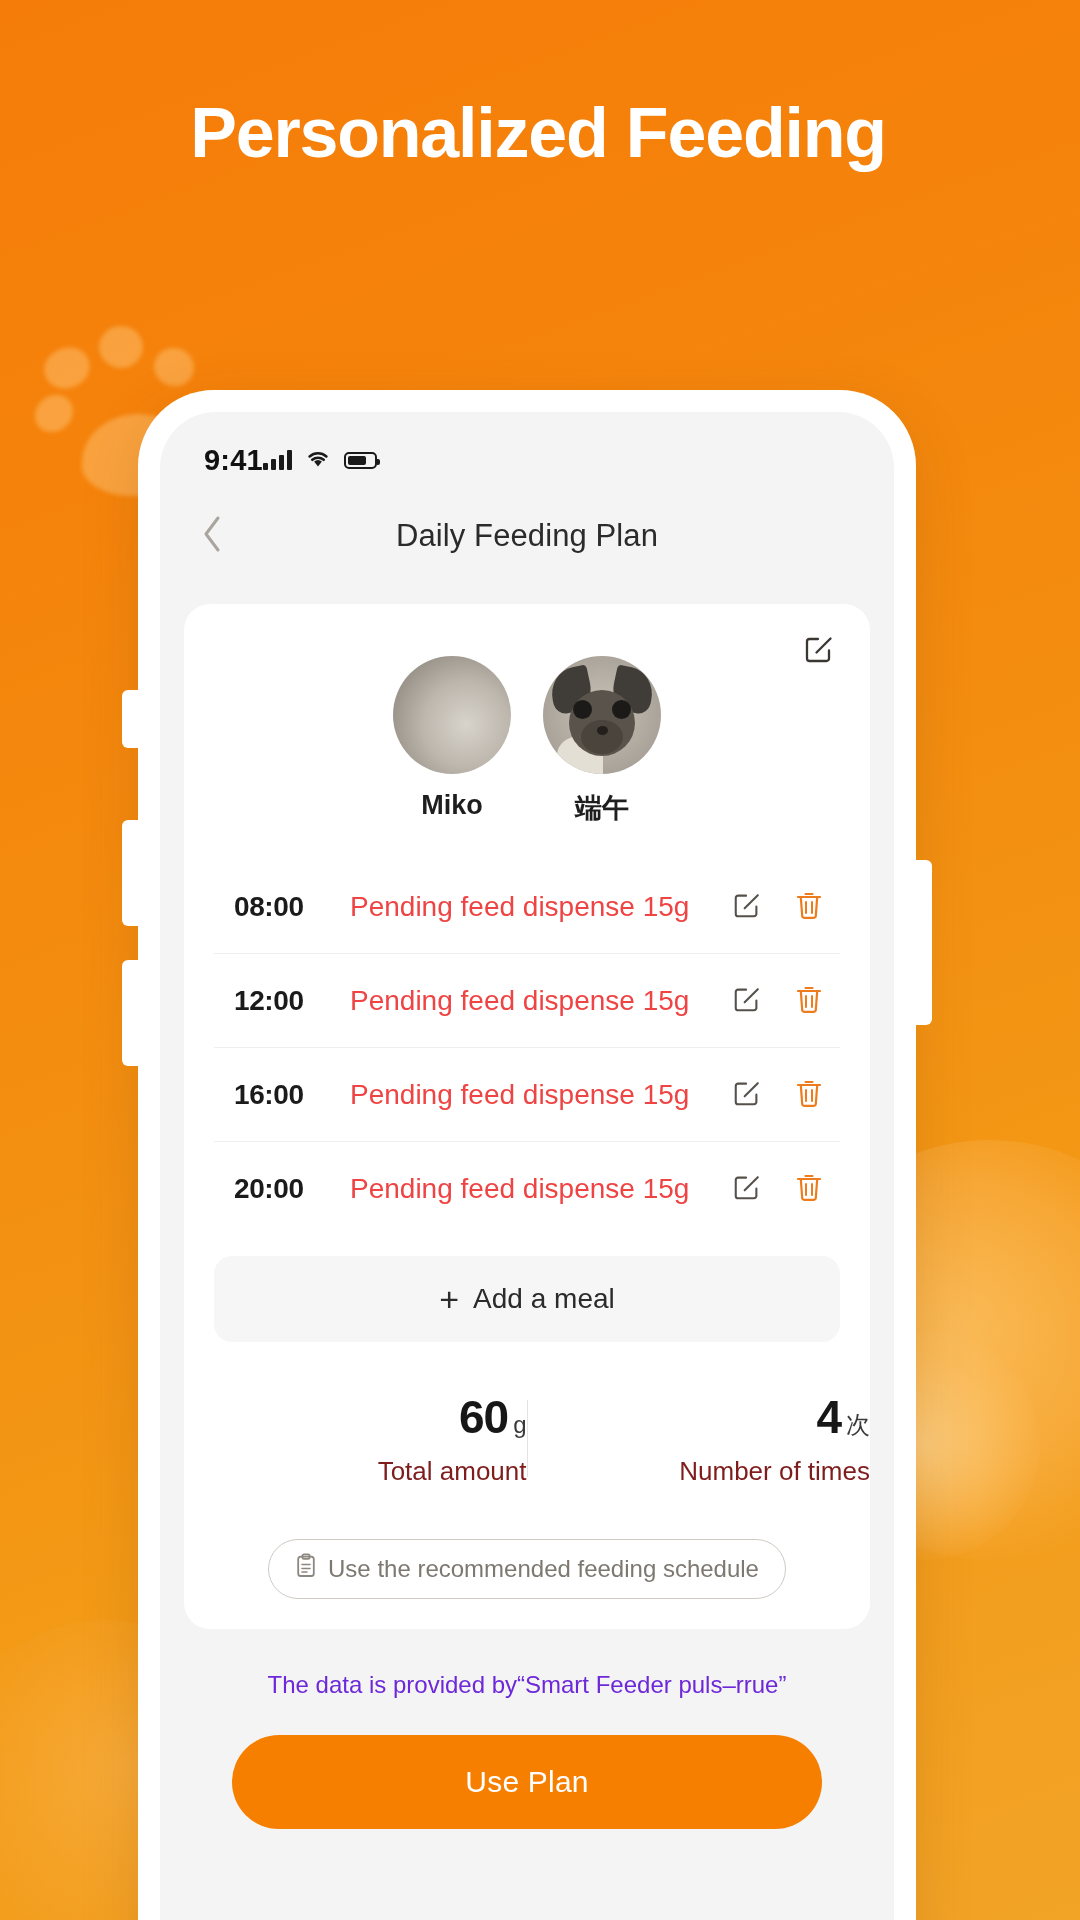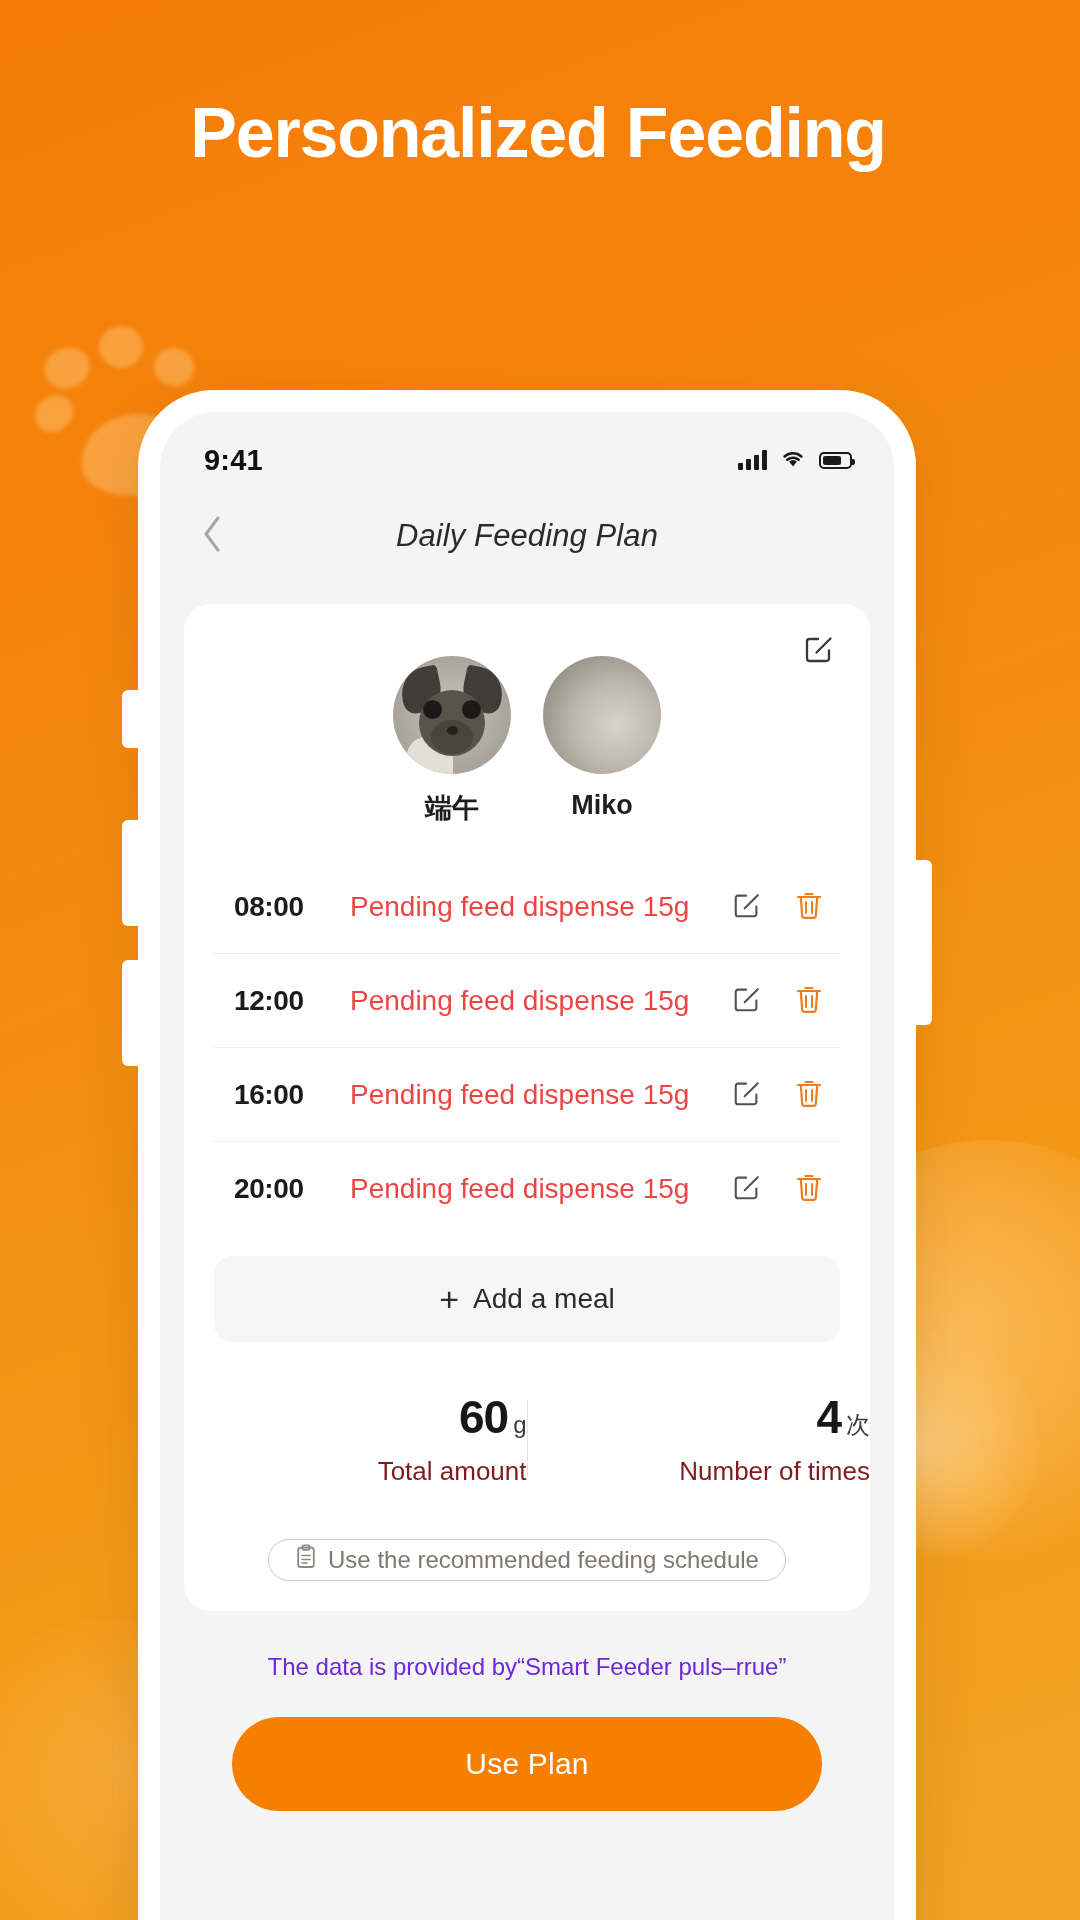--- a/index.html
+++ b/index.html
@@ -91,21 +91,20 @@
     background: #F4F4F4;
     border-radius: 56px 56px 0 0;
     overflow: hidden;
   }
 
   
   .statusbar {
     height: 78px;
     display: flex;
     align-items: center;
-    justify-content: space-between;
     padding: 18px 42px 0 44px;
   }
   .status-time {
     font-size: 29px;
     font-weight: 600;
     color: #111111;
     letter-spacing: 0.2px;
   }
   .status-icons { display: flex; align-items: center; gap: 13px; }
   .bars { display: flex; align-items: flex-end; gap: 3px; height: 20px; }
@@ -131,21 +130,20 @@
   }
   .battery b { display: block; height: 100%; width: 72%; background: #1A1A1A; border-radius: 2px; }
 
   
   .navbar {
     position: relative;
     height: 92px;
     display: flex;
     align-items: center;
     justify-content: center;
-    font-style: italic;
   }
   .nav-back {
     position: absolute;
     left: 28px; top: 50%;
     transform: translateY(-50%);
     width: 48px; height: 48px;
     display: flex; align-items: center; justify-content: center;
   }
   .nav-title {
     font-size: 31px;
@@ -289,21 +287,21 @@
   }
 
   
   .rec-wrap { display: flex; justify-content: center; margin-top: 52px; }
   .rec-pill {
     display: inline-flex;
     align-items: center;
     gap: 11px;
     border: 1px solid #CFCAC3;
     border-radius: 999px;
-    padding: 4px 26px;
+    padding: 13px 26px;
     font-size: 24px;
     color: #7D7870;
   }
 
   
   .footer-note {
     margin-top: 42px;
     text-align: center;
     font-size: 24px;
     color: #6d28d9;
@@ -390,43 +388,43 @@
         <span>
           <svg width="32" height="32" viewBox="0 0 32 32">
             <path d="M26 17.5 V25.5 a2.5 2.5 0 0 1-2.5 2.5 H6.5 A2.5 2.5 0 0 1 4 25.5 V8.5 A2.5 2.5 0 0 1 6.5 6 H15" stroke="#3B3732" stroke-width="2.3" fill="none" stroke-linecap="round" stroke-linejoin="round"></path>
             <path d="M13.5 19.5 L27.5 5.5" stroke="#3B3732" stroke-width="2.3" fill="none" stroke-linecap="round"></path>
           </svg>
         </span>
       </div>
 
       <div class="pets">
         <div class="pet">
+          <div class="pet-avatar catA">
+            <span class="ear-l"></span>
+            <span class="patch"></span>
+            <span class="brow"></span>
+            <span class="muz"></span>
+            <span class="eye"></span>
+            <span class="nose"></span>
+            <span class="chin"></span>
+          </div>
+          <div class="pet-name">Miko</div>
+        </div>
+        <div class="pet">
           <div class="pet-avatar catB">
             <span class="ear-l"></span>
             <span class="ear-r"></span>
             <span class="bib"></span>
             <span class="face"></span>
             <span class="muz"></span>
             <span class="eye-l"></span>
             <span class="eye-r"></span>
             <span class="nose"></span>
           </div>
           <div class="pet-name">端午</div>
-        </div>
-        <div class="pet">
-          <div class="pet-avatar catA">
-            <span class="ear-l"></span>
-            <span class="patch"></span>
-            <span class="brow"></span>
-            <span class="muz"></span>
-            <span class="eye"></span>
-            <span class="nose"></span>
-            <span class="chin"></span>
-          </div>
-          <div class="pet-name">Miko</div>
         </div>
       </div>
 
       <div class="meals">
 
         <div class="meal-row">
           <div class="meal-time">08:00</div>
           <div class="meal-desc">Pending feed dispense 15g</div>
           <div class="meal-edit">
             <span>

